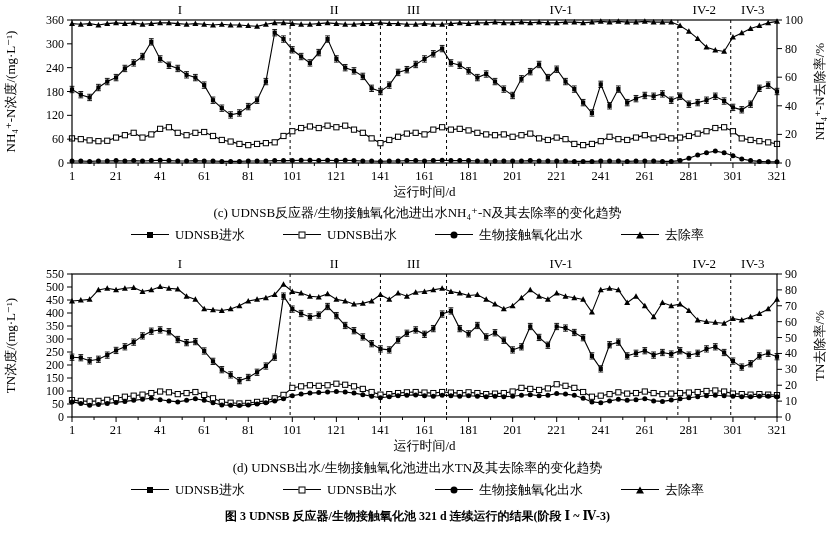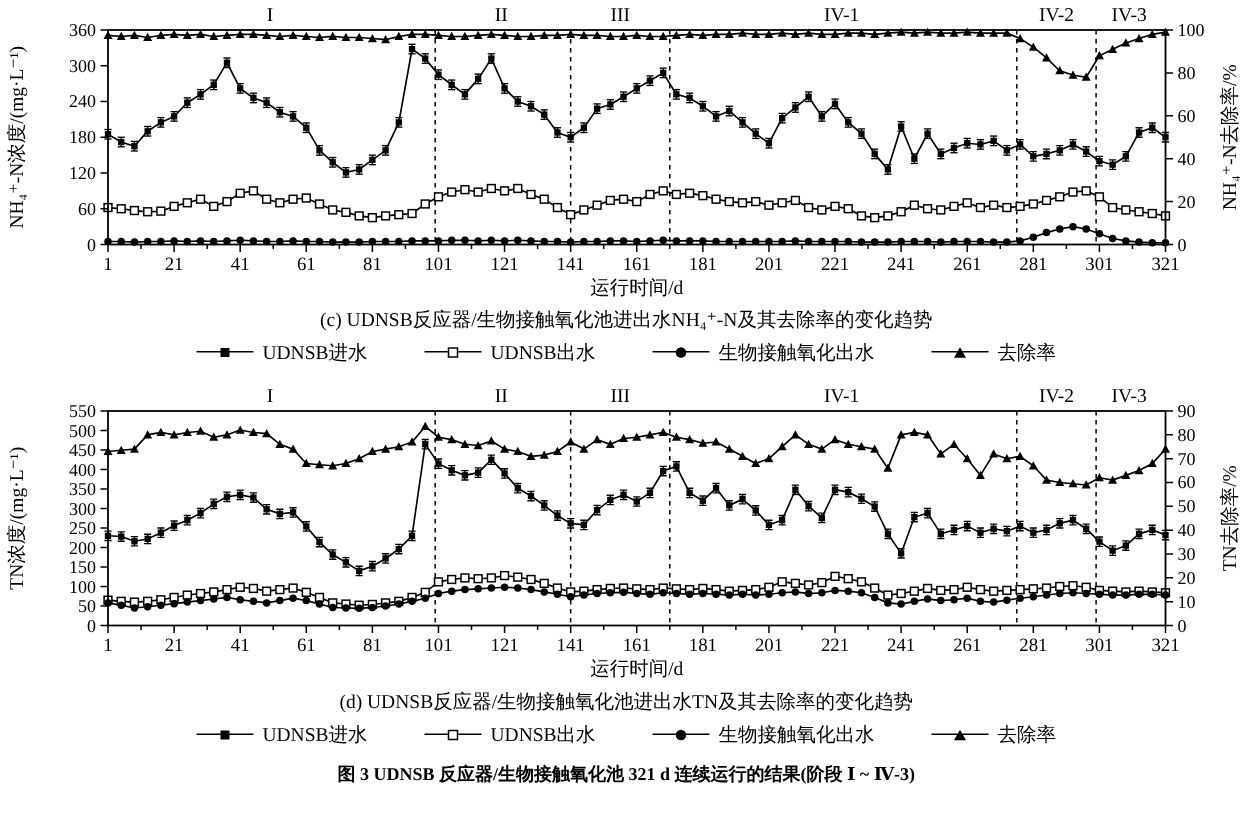--- a/index.html
+++ b/index.html
@@ -1431,21 +1431,21 @@
         <text x="785" y="70.66666666666667" font-size="12" text-anchor="start">60</text>
         <line x1="777" y1="50.77777777777777" x2="782" y2="50.77777777777777" stroke="#000" stroke-width="1"></line>
         <text x="785" y="54.77777777777777" font-size="12" text-anchor="start">70</text>
         <line x1="777" y1="34.8888888888889" x2="782" y2="34.8888888888889" stroke="#000" stroke-width="1"></line>
         <text x="785" y="38.8888888888889" font-size="12" text-anchor="start">80</text>
         <line x1="777" y1="19" x2="782" y2="19" stroke="#000" stroke-width="1"></line>
         <text x="785" y="23" font-size="12" text-anchor="start">90</text>
         <text x="0" y="0" font-size="13" text-anchor="middle" transform="translate(824,90.5) rotate(-90)">TN去除率/%</text>
       </g>
     </svg>
-  <div class="caption">(d) UDNSB反应器/生物接触氧化池进出水TN及其去除率的变化趋势</div>
+  <div class="caption">(d) UDNSB出水/生物接触氧化池进出水TN及其去除率的变化趋势</div>
   <div class="legend">
     <span class="legend-item">
       <span class="lg-sym">
           <span class="lg-line"></span>
           <span class="lg-shape sqf"></span>
         </span>
       <span class="lg-label">UDNSB进水</span>
     </span>
     <span class="legend-item">
       <span class="lg-sym">

